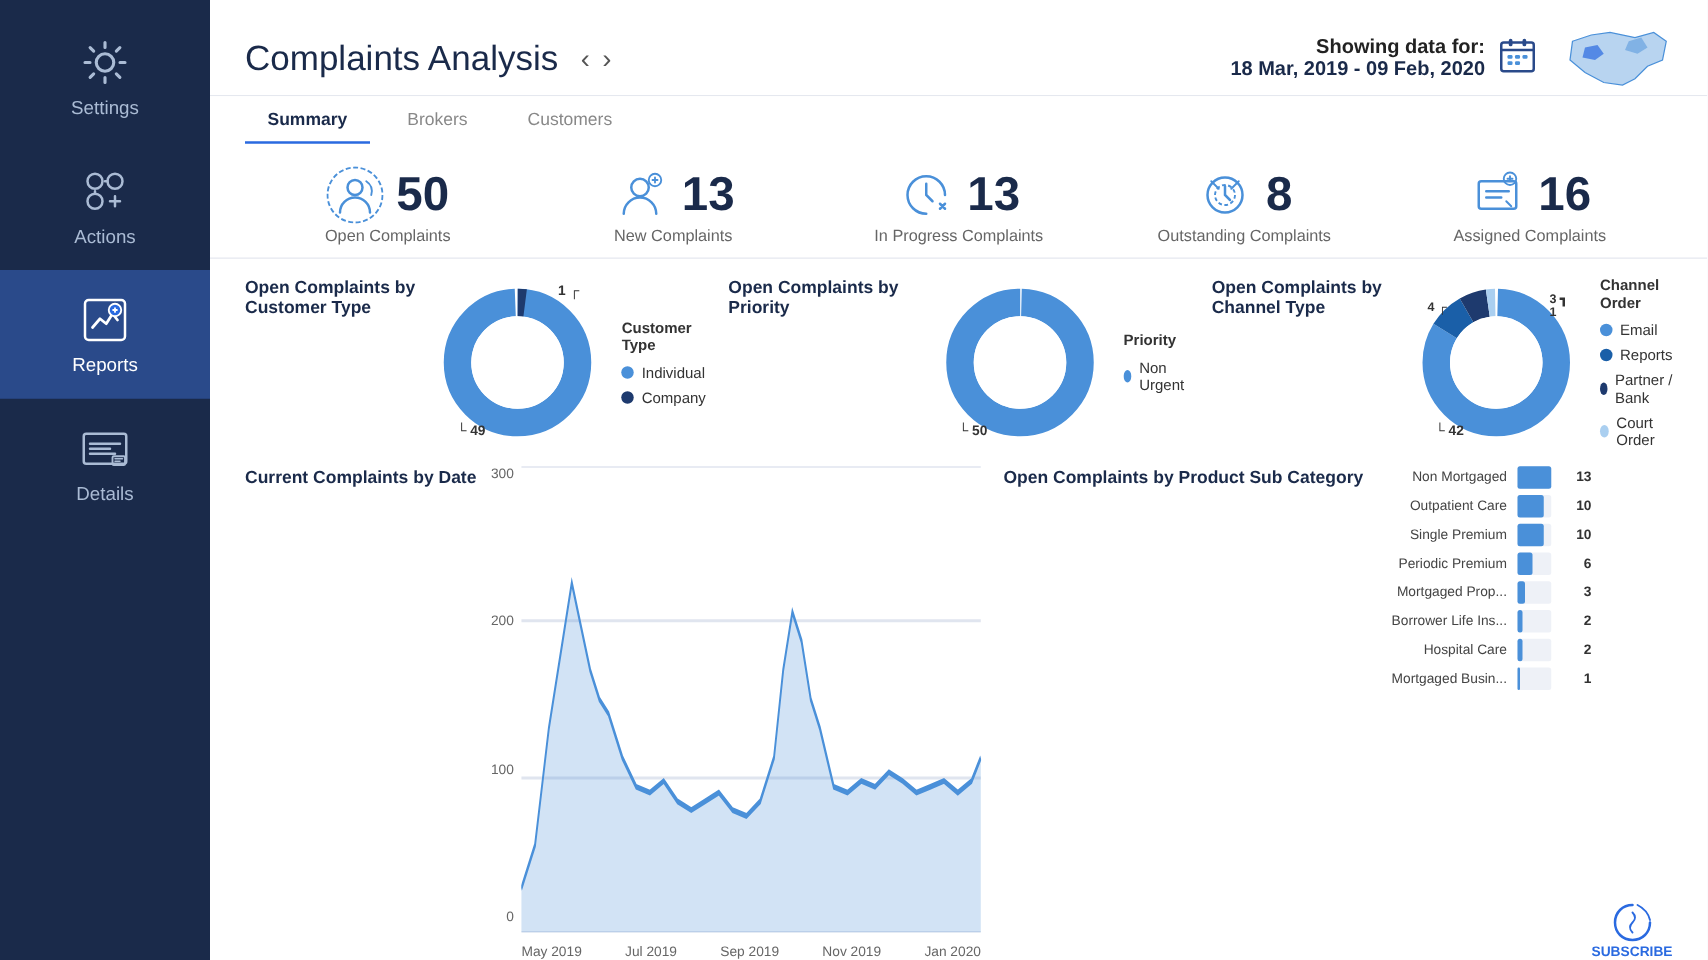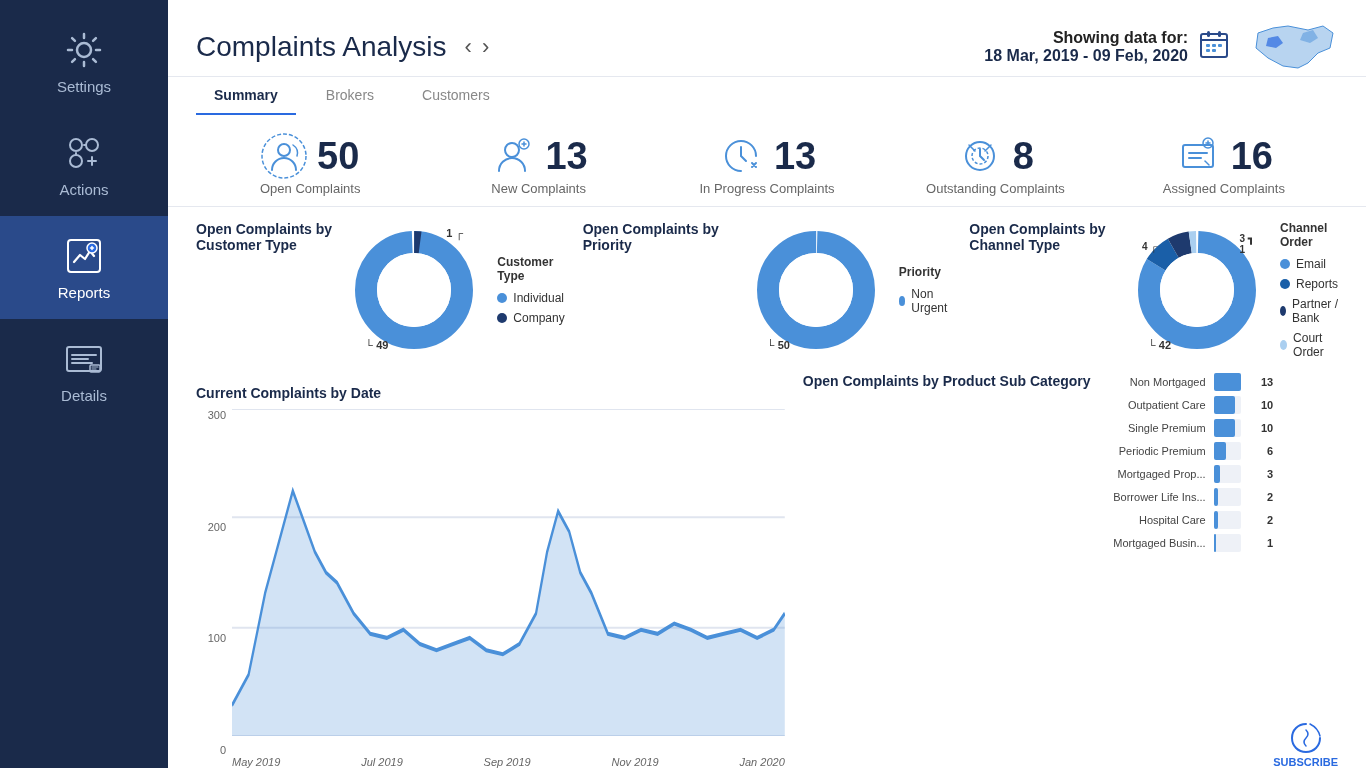--- a/index.html
+++ b/index.html
@@ -545,42 +545,42 @@
               <span class="legend-dot" style="background:#aacff0;"></span>
               <span>Court Order</span>
             </div>
           </div>
         </div>
       </div>
     </div>
 
     <div class="bottom-row">
 
-      <div style="flex:1.1;display:flex;flex-direction:column;margin-top:12px;">
+      <div style="flex:1.1;display:flex;">
         <div class="chart-title">Current Complaints by Date</div>
         <div style="display:flex;flex:1;gap:6px;">
-          <div style="display:flex;flex-direction:column;justify-content:space-between;align-items:flex-end;padding-bottom:12px;font-size:11px;color:#666;min-width:30px;">
+          <div style="display:flex;flex-direction:column;justify-content:space-between;align-items:flex-end;padding-bottom:28px;font-size:11px;color:#666;min-width:30px;">
             <span>300</span>
             <span>200</span>
             <span>100</span>
             <span>0</span>
           </div>
           <div style="flex:1;display:flex;flex-direction:column;">
             <svg id="line-svg" style="flex:1;" viewBox="0 0 500 160" preserveAspectRatio="none">
 
               <line x1="0" y1="0" x2="500" y2="0" stroke="#e0e5ef" stroke-width="1"></line>
               <line x1="0" y1="53" x2="500" y2="53" stroke="#e0e5ef" stroke-width="1"></line>
               <line x1="0" y1="107" x2="500" y2="107" stroke="#e0e5ef" stroke-width="1"></line>
               <line x1="0" y1="160" x2="500" y2="160" stroke="#e0e5ef" stroke-width="1"></line>
 
               <path d="M0,145 L15,130 L30,90 L45,60 L55,40 L65,55 L75,70 L85,80 L95,85 L110,100 L125,110 L140,112 L155,108 L170,115 L185,118 L200,115 L215,112 L230,118 L245,120 L260,115 L275,100 L285,70 L295,50 L305,60 L315,80 L325,90 L340,110 L355,112 L370,108 L385,110 L400,105 L415,108 L430,112 L445,110 L460,108 L475,112 L490,108 L500,100 L500,160 L0,160 Z" fill="rgba(74,144,217,0.25)"></path>
 
               <path d="M0,145 L15,130 L30,90 L45,60 L55,40 L65,55 L75,70 L85,80 L95,85 L110,100 L125,110 L140,112 L155,108 L170,115 L185,118 L200,115 L215,112 L230,118 L245,120 L260,115 L275,100 L285,70 L295,50 L305,60 L315,80 L325,90 L340,110 L355,112 L370,108 L385,110 L400,105 L415,108 L430,112 L445,110 L460,108 L475,112 L490,108 L500,100" fill="none" stroke="#4a90d9" stroke-width="2"></path>
             </svg>
-            <div style="display:flex;justify-content:space-between;font-size:11px;color:#666;padding-top:20px;font-style:italic;">
+            <div style="display:flex;justify-content:space-between;font-size:11px;color:#666;padding-top:10px;">
               <span>May 2019</span>
               <span>Jul 2019</span>
               <span>Sep 2019</span>
               <span>Nov 2019</span>
               <span>Jan 2020</span>
             </div>
           </div>
         </div>
       </div>
 

